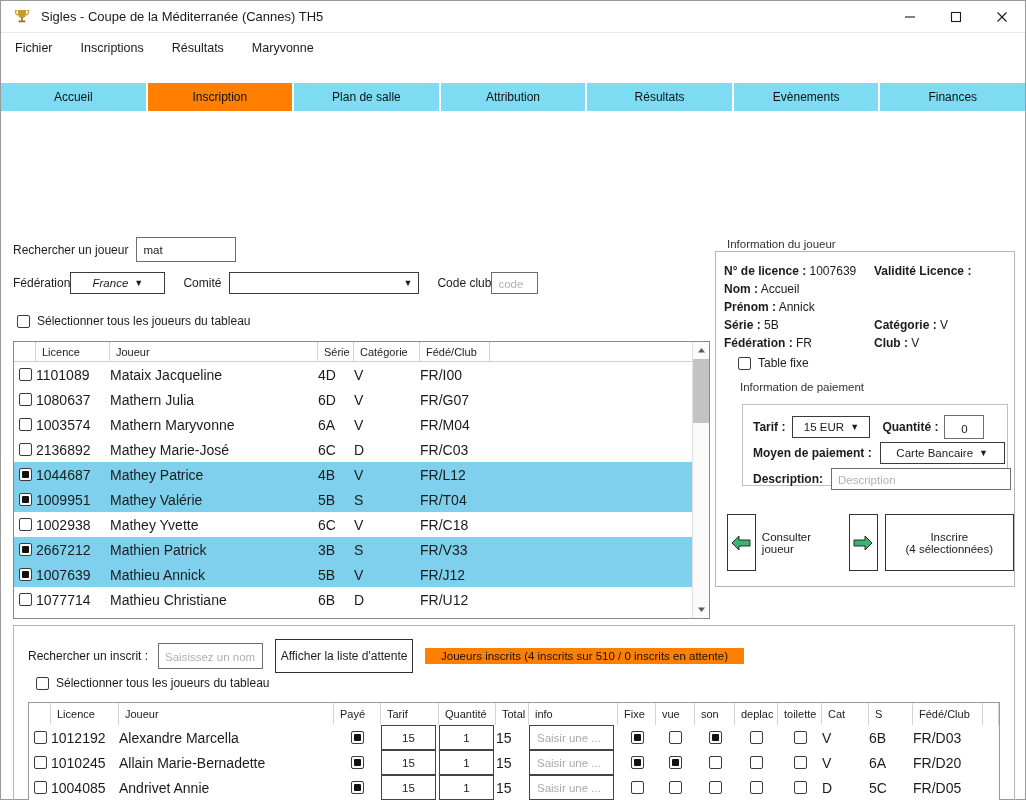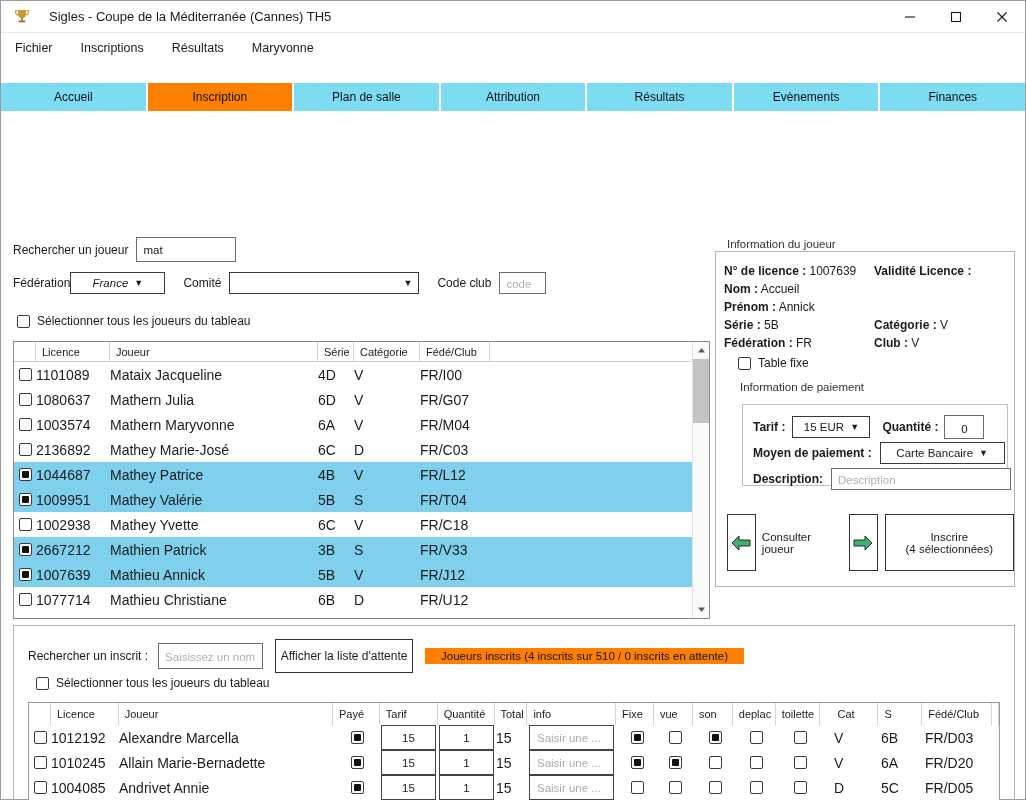--- a/index.html
+++ b/index.html
@@ -7,21 +7,21 @@
   body {
     width:1026px; height:800px;
     font-family:"Liberation Sans", sans-serif;
     font-size:12px; color:#1b1b1b;
     background:#ffffff;
     overflow:hidden;
   }
   .window { width:1026px; height:800px; border:1px solid #9a9a9a; position:relative; background:#fff; }
 
   
-  .titlebar { height:32px; display:flex; align-items:center; border-bottom:1px solid #e8e8e8;gap:8px; }
+  .titlebar { height:32px; display:flex; align-items:center; border-bottom:1px solid #e8e8e8; }
   .tb-icon { width:18px; height:18px; margin-left:12px; margin-right:10px; position:relative; flex:0 0 auto; }
   .tb-title { font-size:13px; color:#1b1b1b; flex:1 1 auto; }
   .tb-buttons { display:flex; height:32px; }
   .tb-btn { width:46px; height:32px; display:flex; align-items:center; justify-content:center; }
   .tb-btn svg { display:block; }
 
   
   .menubar { height:30px; display:flex; align-items:center; padding-left:14px; gap:0; }
   .menu-item { font-size:12.5px; padding:4px 16px 4px 0; margin-right:12px; color:#1b1b1b; }
 
@@ -113,21 +113,21 @@
   .b-pay { width:47px; display:flex; justify-content:center; }
   .b-tar { width:58px; }
   .b-qte { width:57px; }
   .b-tot { width:33px; }
   .b-inf { width:89px; }
   .b-fix { width:38px; display:flex; justify-content:center;}
   .b-vue { width:39px; display:flex; justify-content:center;}
   .b-son { width:40px; display:flex; justify-content:center;}
   .b-dep { width:43px; display:flex; justify-content:center;}
   .b-toi { width:44px; display:flex; justify-content:center;}
-  .b-cat { width:47px;margin-left:12px; }
+  .b-cat { width:47px; }
   .b-s   { width:44px; }
   .b-fed { width:70px; }
   .b-end { flex:1 1 auto; }
   .bhdr .b-chk{width:22px;} .bhdr .b-lic{width:68px;} .bhdr .b-jou{width:215px;}
   .bhdr .b-pay{width:47px; display:block;} .bhdr .b-tar{width:58px;} .bhdr .b-qte{width:57px;}
   .bhdr .b-tot{width:33px;} .bhdr .b-inf{width:89px;} .bhdr .b-fix{width:38px; display:block;}
   .bhdr .b-vue{width:39px; display:block;} .bhdr .b-son{width:40px; display:block;}
   .bhdr .b-dep{width:43px; display:block;} .bhdr .b-toi{width:44px; display:block;}
   .bhdr .b-cat{width:47px;} .bhdr .b-s{width:44px;} .bhdr .b-fed{width:70px;}
 
@@ -203,21 +203,21 @@
       <span class="select" style="width:95px;font-style:italic;">
         <span>France</span>
         <span class="caret">▼</span>
       </span>
       <span class="lbl" style="margin-left:18px;">Comité</span>
       <span class="select wide" style="margin-left:8px; width:190px;">
         <span></span>
         <span class="caret">▼</span>
       </span>
       <span class="lbl" style="margin-left:18px;">Code club</span>
-      <span class="fakeinput ph" style="margin-left:8px; width:47px; height:22px; line-height:22px;">code</span>
+      <span class="fakeinput ph" style="width:47px; height:22px; line-height:22px;">code</span>
     </div>
 
     <div class="chkline" style="position:absolute; left:16px; top:201px;">
       <span class="cbx"></span>
       <span>Sélectionner tous les joueurs du tableau</span>
     </div>
 
     <div class="ptable">
       <div class="hdr">
         <div class="c-chk"></div>

